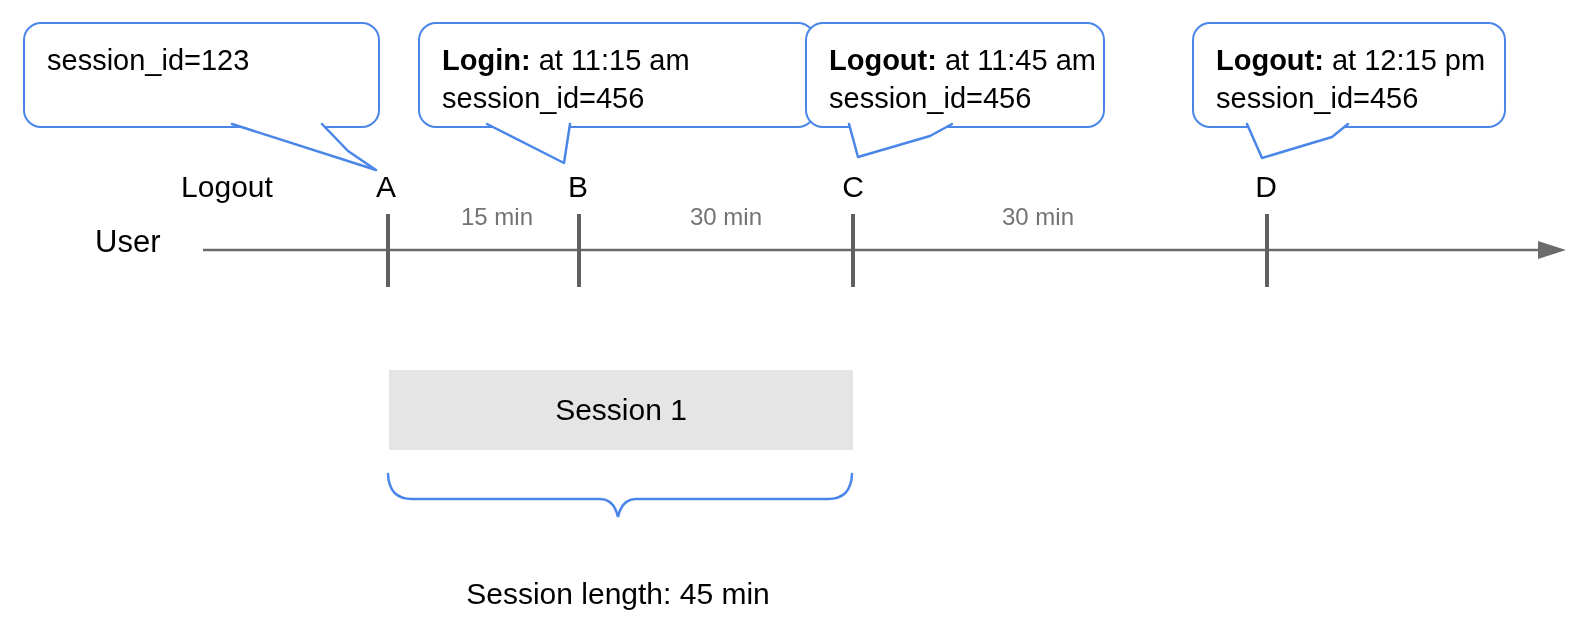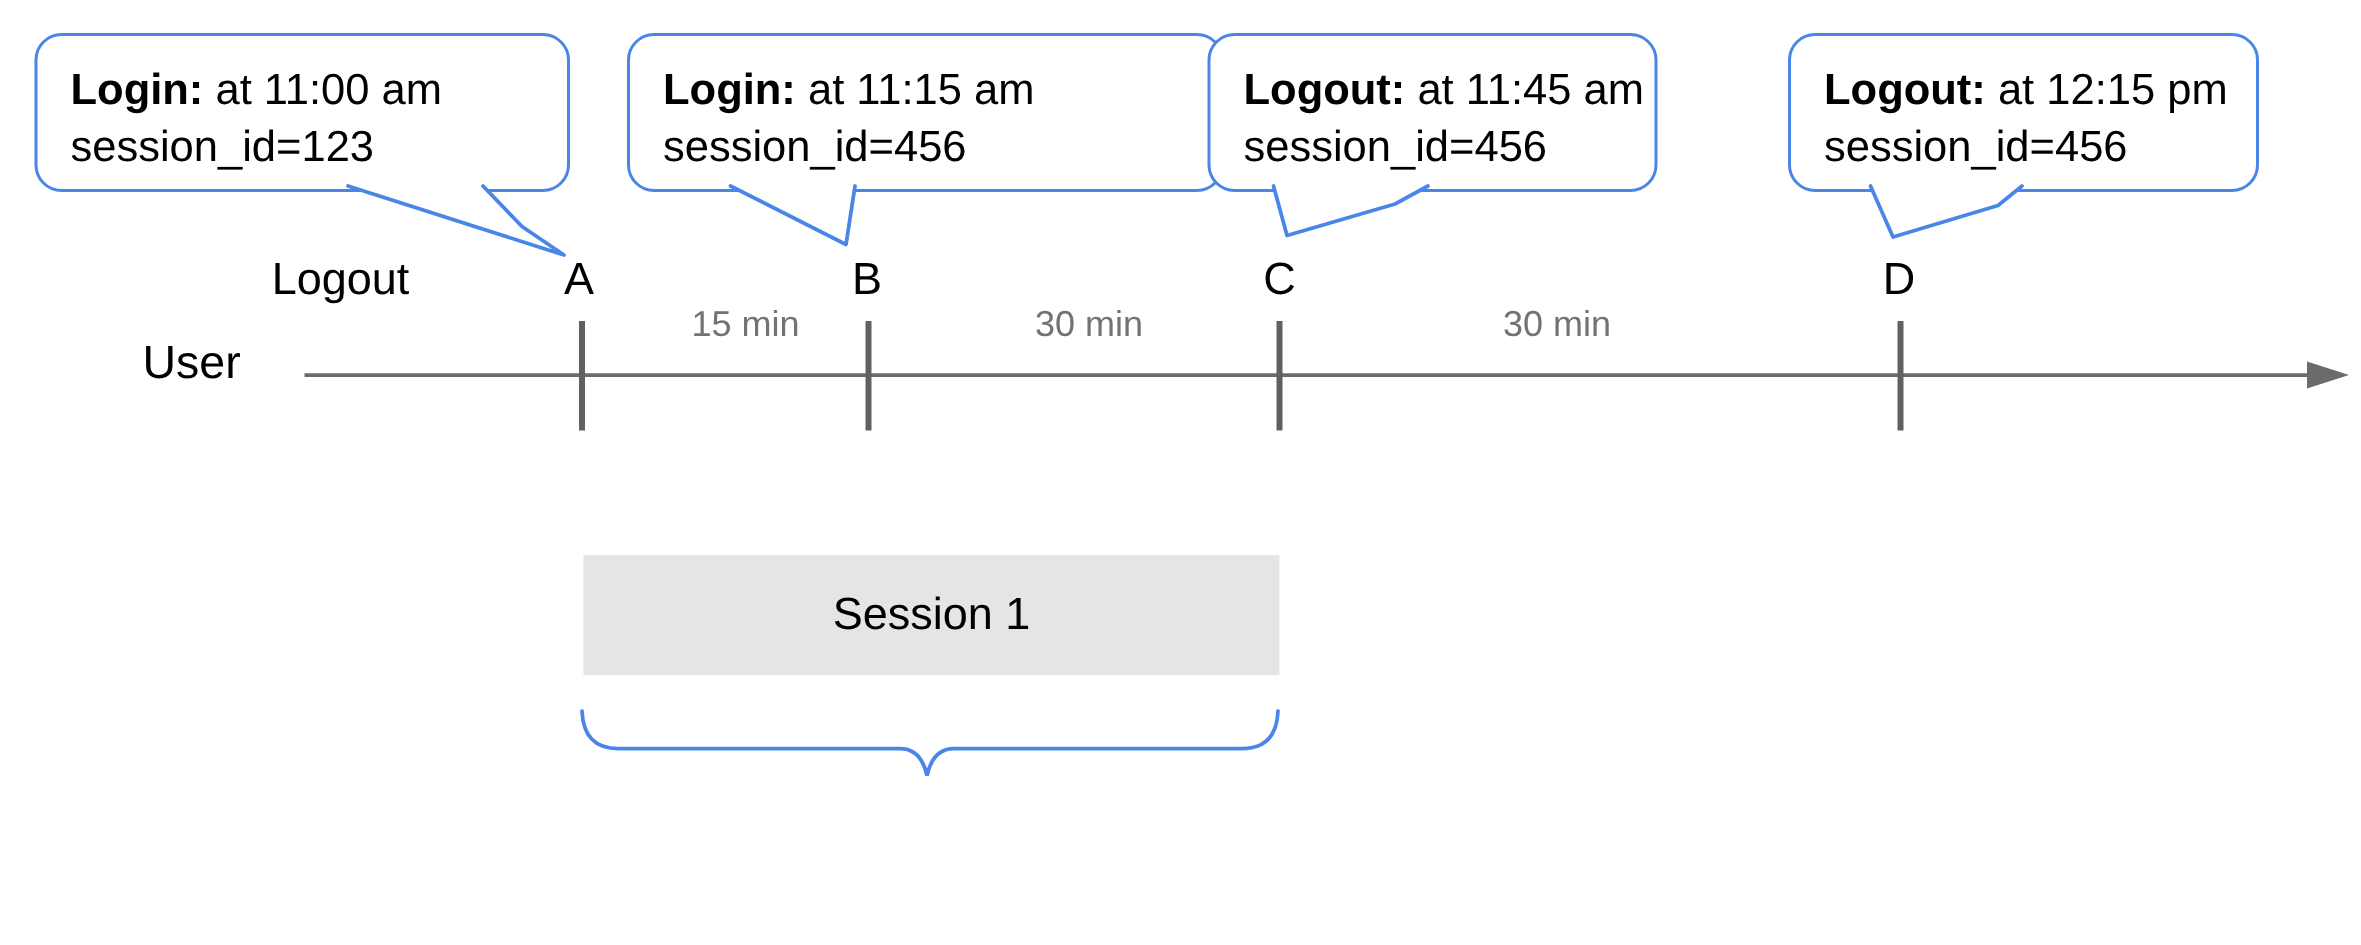--- a/index.html
+++ b/index.html
@@ -56,21 +56,20 @@
     transform: translateX(-50%);
   }
 </style>
 </head>
 <body>
 
 <div id="stage">
 
   <div class="bubble" style="left:23px; width:357px;">
     <div class="bubble-text">
-      <div><span class="evt">Login:</span><span> at 11:00 am</span></div>
       <div>session_id=123</div>
     </div>
   </div>
 
   <div class="bubble" style="left:418px; width:398px;">
     <div class="bubble-text">
       <div><span class="evt">Login:</span><span> at 11:15 am</span></div>
       <div>session_id=456</div>
     </div>
   </div>
@@ -98,20 +97,21 @@
   <div class="lbl interval-lbl" style="left:497px;">15 min</div>
   <div class="lbl interval-lbl" style="left:726px;">30 min</div>
   <div class="lbl interval-lbl" style="left:1038px;">30 min</div>
 
   <div class="lbl user-lbl">User</div>
 
   <div class="session-box">
     <span>Session 1</span>
   </div>
 
+  <div class="lbl session-length-lbl">Session length: 45 min</div>
 
   <svg class="overlay" width="1574" height="630" viewBox="0 0 1574 630">
 
     <line x1="203" y1="250" x2="1540" y2="250" stroke="#6b6b6b" stroke-width="2.5"></line>
     <polygon points="1566,250 1538,241 1538,259" fill="#6b6b6b"></polygon>
 
     <line x1="388" y1="214" x2="388" y2="287" stroke="#606060" stroke-width="4"></line>
     <line x1="579" y1="214" x2="579" y2="287" stroke="#606060" stroke-width="4"></line>
     <line x1="853" y1="214" x2="853" y2="287" stroke="#606060" stroke-width="4"></line>
     <line x1="1267" y1="214" x2="1267" y2="287" stroke="#606060" stroke-width="4"></line>

